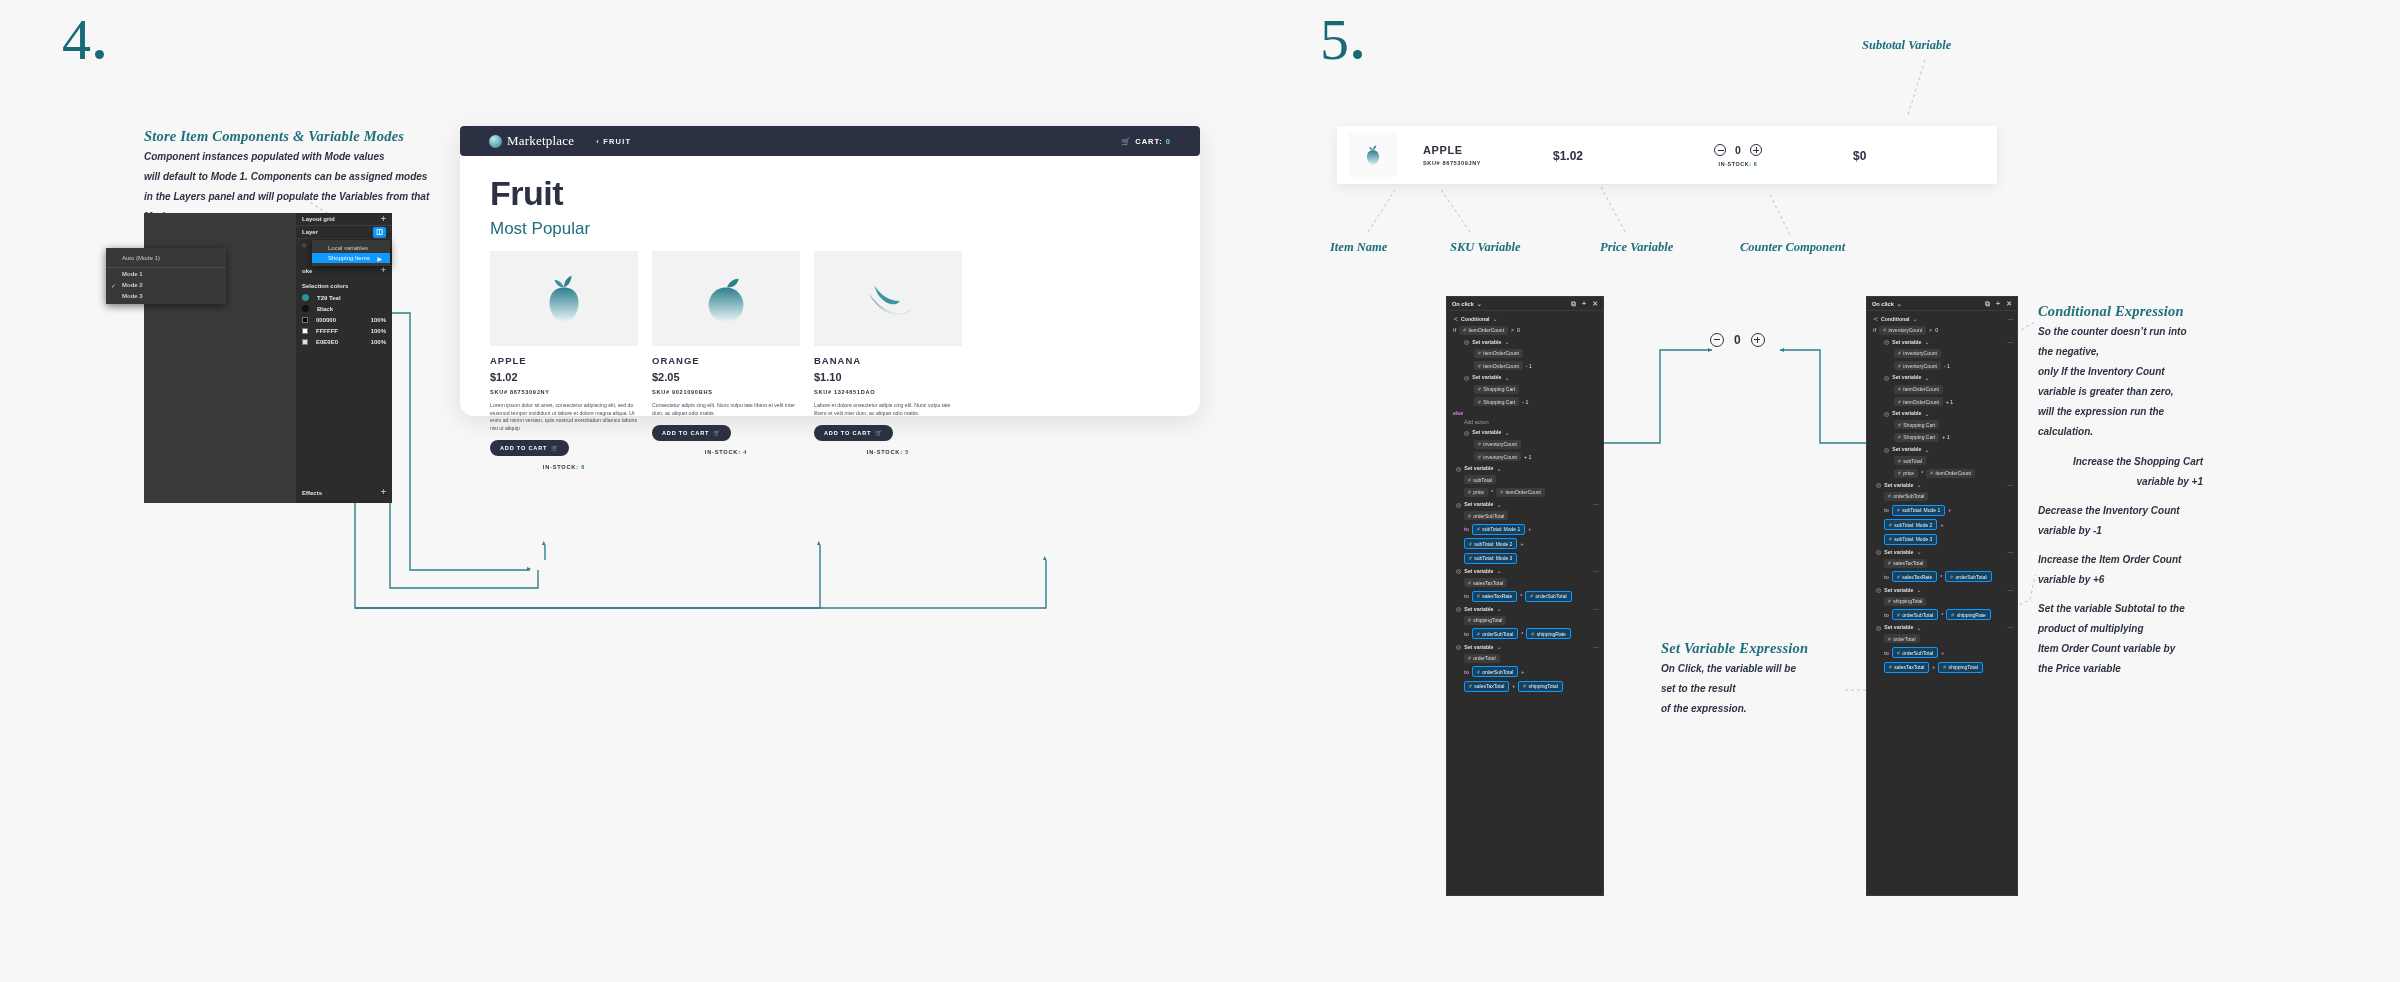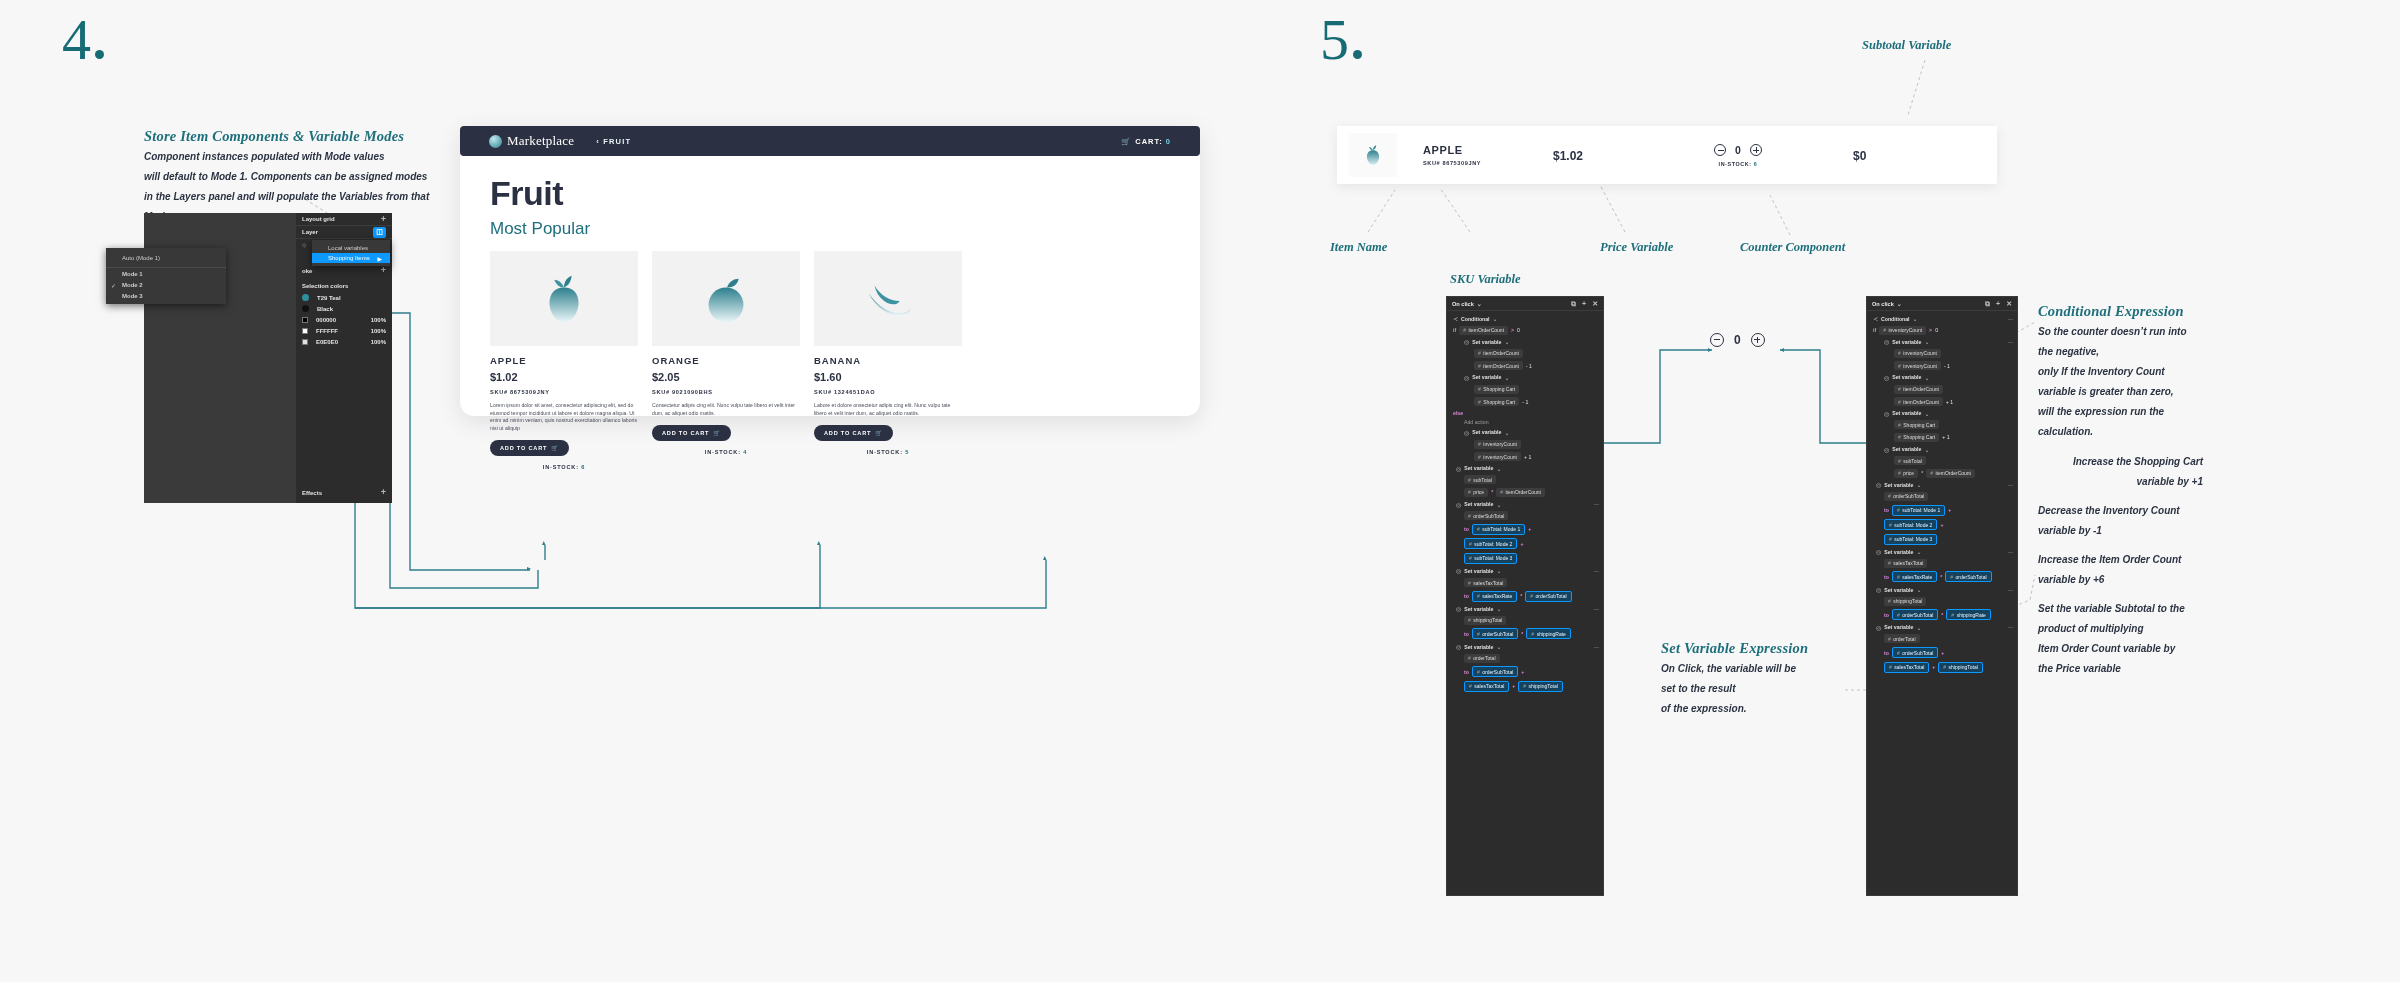--- a/index.html
+++ b/index.html
@@ -369,21 +369,21 @@
           <svg class="fruit-svg" viewBox="0 0 64 64">
             <defs>
               <linearGradient id="g2" x1="0" y1="0" x2="0" y2="1">
                 <stop offset="0" stop-color="#2d7f8d"></stop>
                 <stop offset="1" stop-color="#eaf6f8"></stop>
               </linearGradient>
             </defs>
             <path d="M12 26c14 20 34 26 44 16-6 12-30 10-44-16z" fill="url(#g2)"></path>
             <path d="M18 18c6 10 16 16 26 16-4 8-22 2-26-16z" fill="#3d93a1"></path>
           </svg>
-        </div><div class="p-name">BANANA</div><div class="p-price">$1.60</div><div class="p-sku">SKU#  1324651DAO</div><div class="p-desc">Labore et dolore onsectetur adipis cing elit. Nunc vulpu tate libero et velit inter dum, ac aliquet odio mattis.</div><div class="btn-cart">
+        </div><div class="p-name">BANANA</div><div class="p-price">$1.10</div><div class="p-sku">SKU#  1324651DAO</div><div class="p-desc">Labore et dolore onsectetur adipis cing elit. Nunc vulpu tate libero et velit inter dum, ac aliquet odio mattis.</div><div class="btn-cart">
           <span>ADD TO CART</span>
           <span>🛒</span>
         </div><div class="p-stock"><span>IN-STOCK:</span> <b>5</b></div></div>
     </div>
 </div>
 
 <div class="cart-row">
   <div class="cart-thumb">
     <svg width="26" height="26" viewBox="0 0 64 64">
       <defs>
@@ -416,21 +416,21 @@
     </div>
   </div>
   <div style="margin-left:40px;">
     <span class="ci-total">$0</span>
   </div>
 </div>
 
 <div class="abs ann-label" style="left:1862px; top:38px;">Subtotal Variable</div>
 
 <div class="abs ann-label" style="left:1330px; top:240px;">Item Name</div>
-<div class="abs ann-label" style="left:1450px; top:240px;margin-top:32px;">SKU Variable</div>
+<div class="abs ann-label" style="left:1450px; top:240px;">SKU Variable</div>
 <div class="abs ann-label" style="left:1600px; top:240px;">Price Variable</div>
 <div class="abs ann-label" style="left:1740px; top:240px;">Counter Component</div>
 
 <div class="mini-counter">
   <span class="circ-btn" style="width:14px;height:14px;"></span>
   <span style="font-size:12px; font-weight:700; color:#2b3142;">0</span>
   <span class="circ-btn plus" style="width:14px;height:14px;"></span>
 </div>
 
 <div class="proto" style="left:1446px; top:296px; width:158px; height:600px;">

